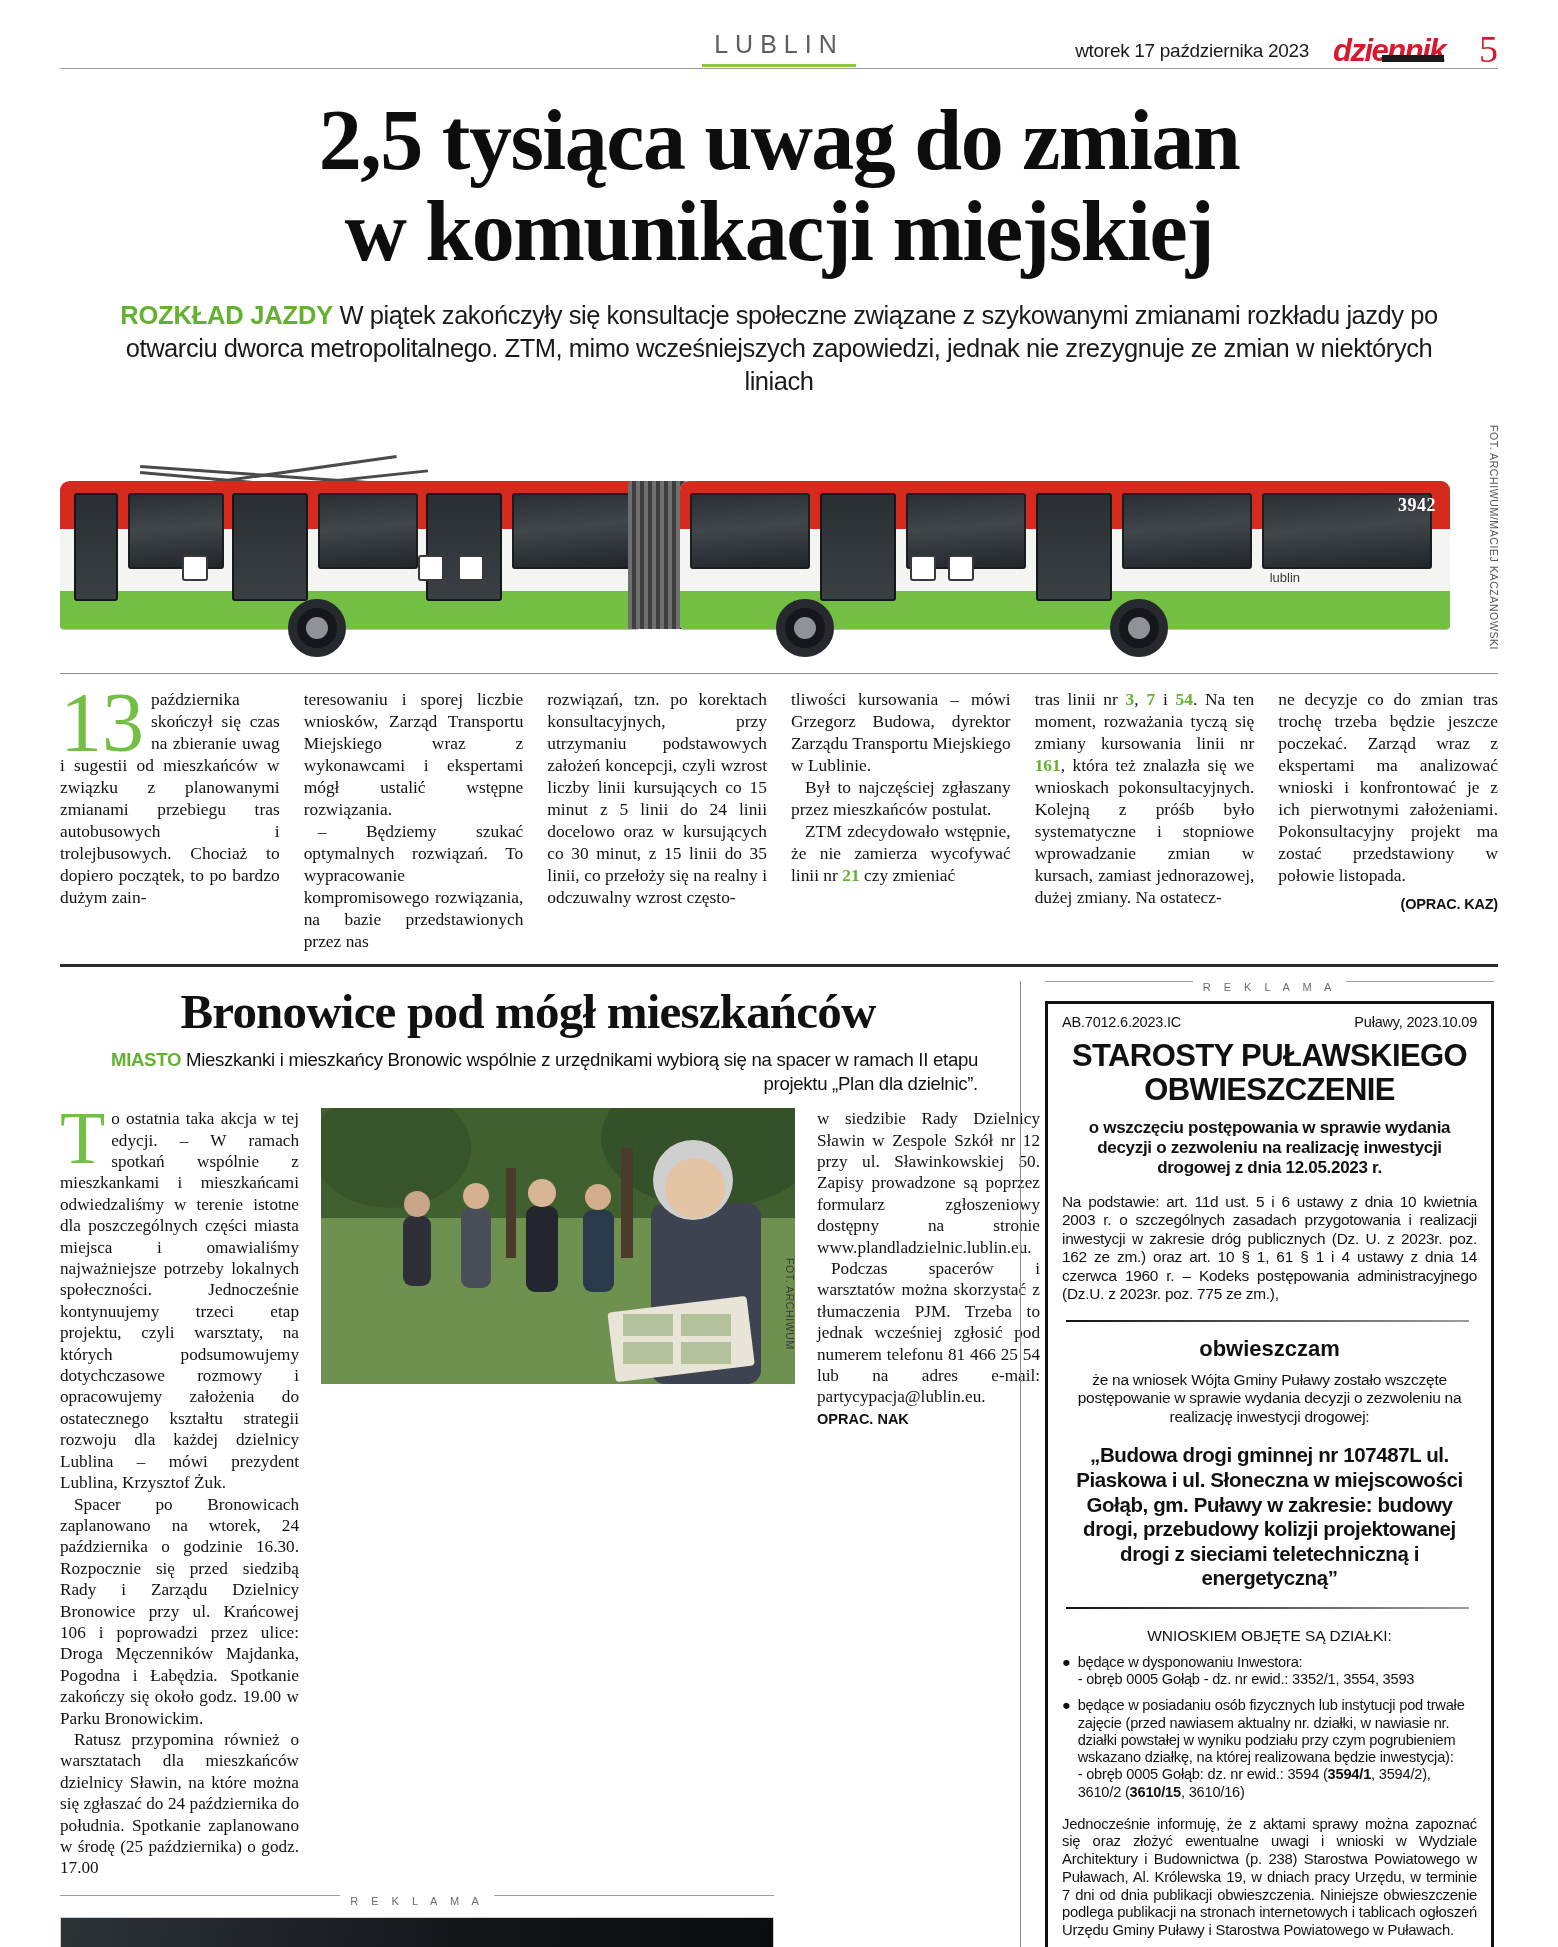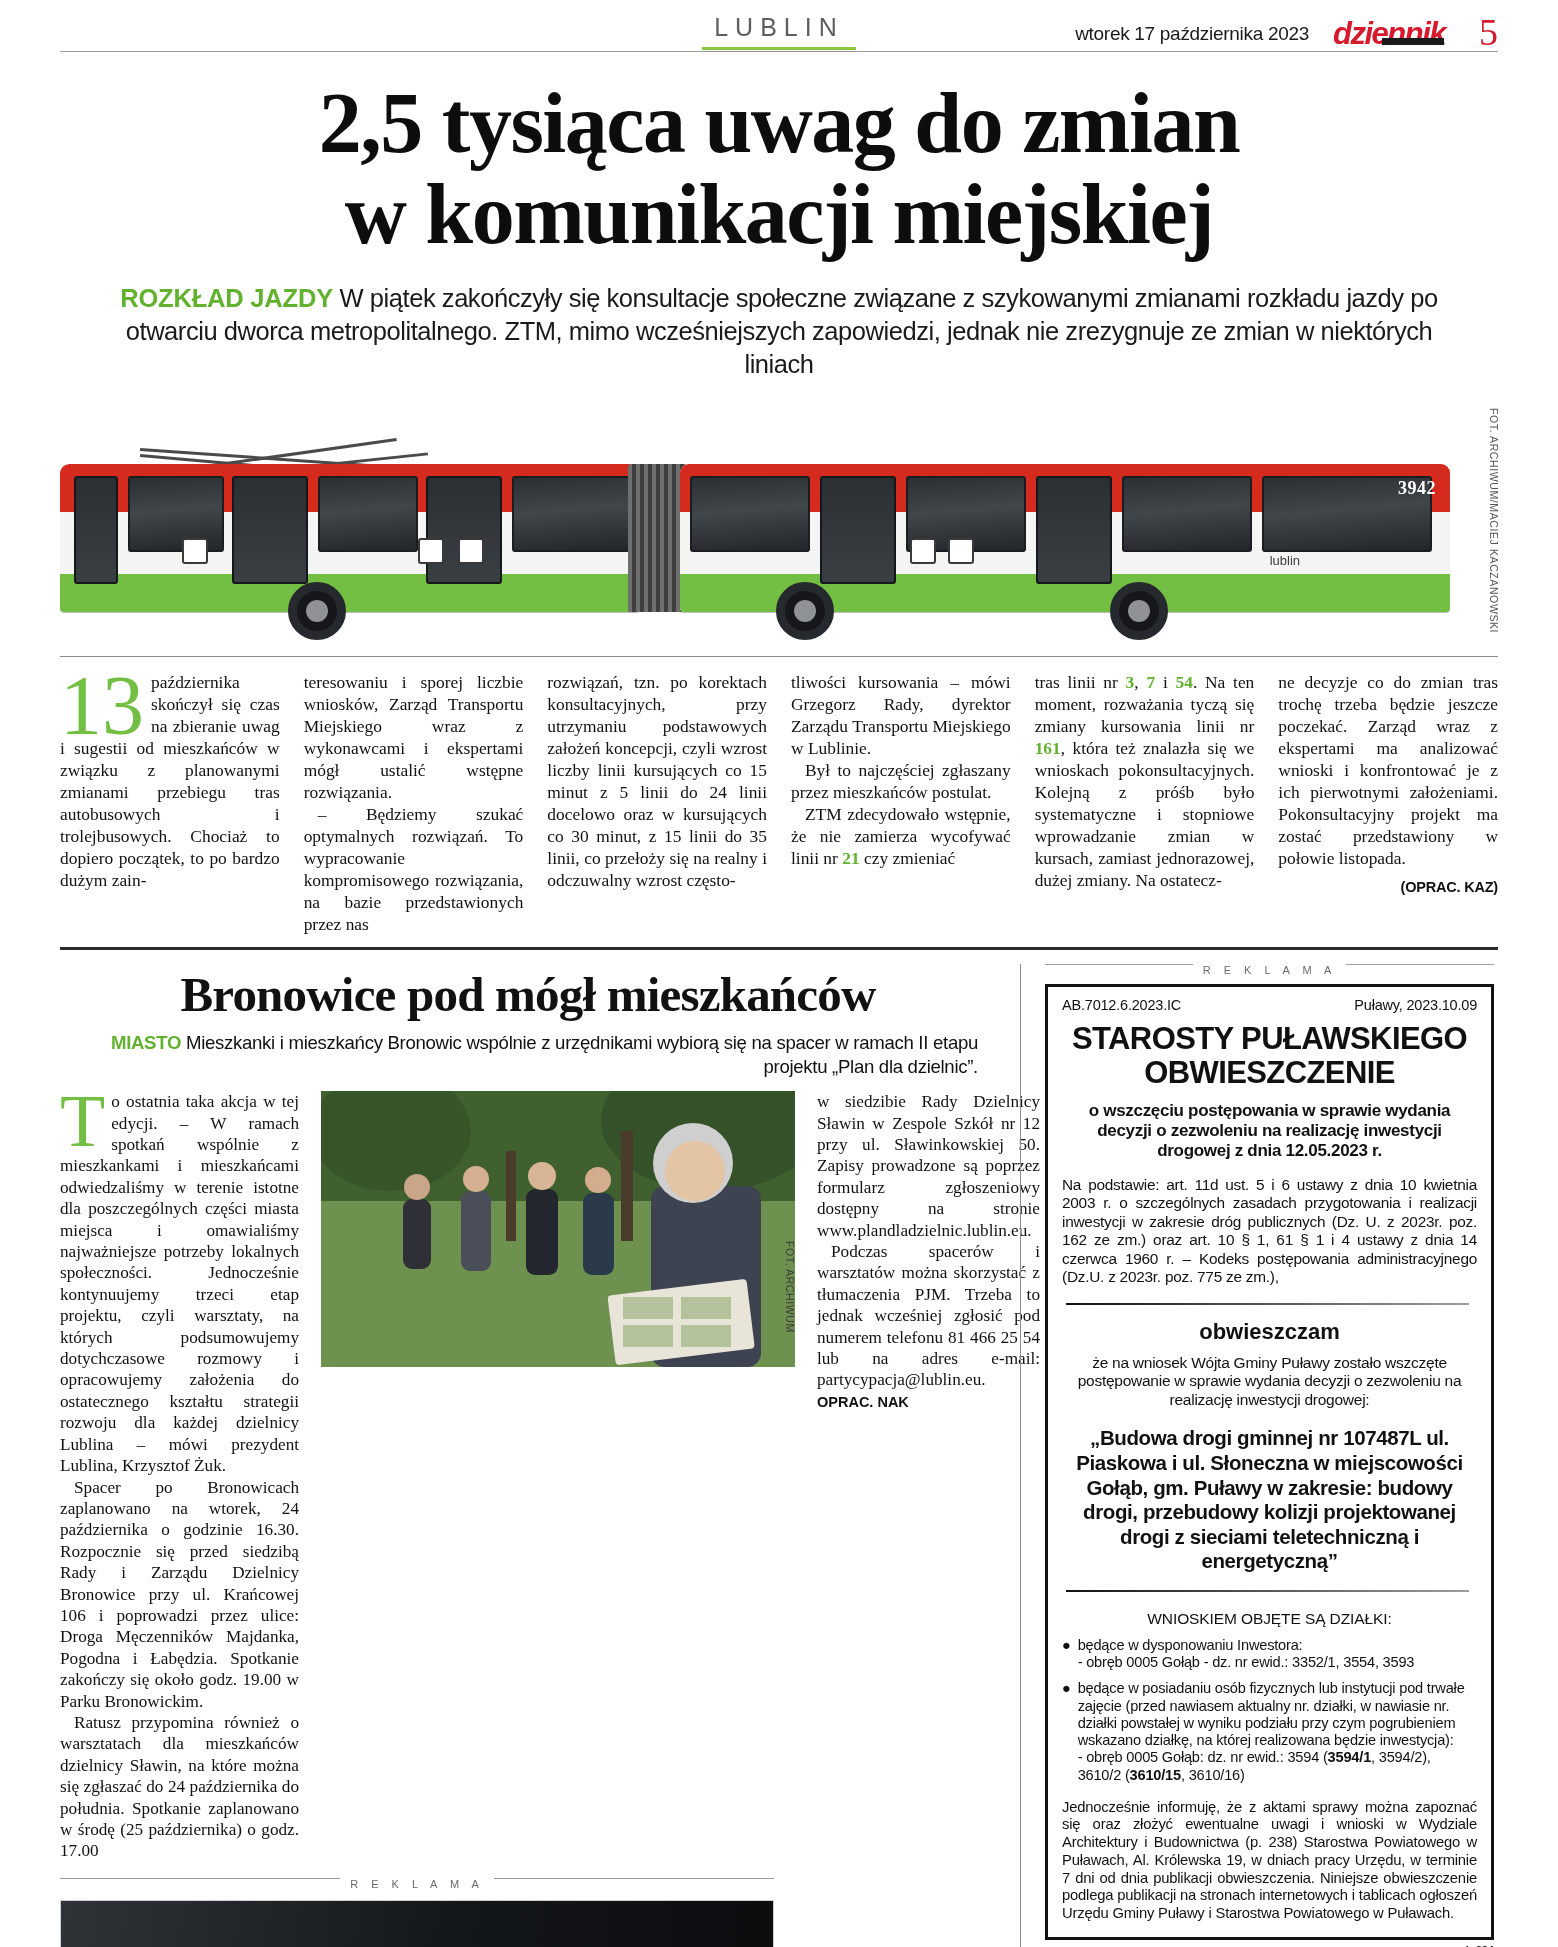--- a/index.html
+++ b/index.html
@@ -5,21 +5,21 @@
   * { box-sizing: border-box; margin: 0; padding: 0; }
   html, body { background: #ffffff; }
   body {
     width: 1558px;
     height: 1947px;
     font-family: "Liberation Serif", serif;
     color: #111;
     position: relative;
     overflow: hidden;
   }
-  .page { position: relative; width: 1558px; height: 1947px; padding: 0 60px; }
+  .page { position: relative; width: 1558px; height: 1947px; padding: 17px 60px; }
 
   
   .masthead {
     position: relative;
     height: 52px;
     display: flex;
     align-items: flex-end;
     justify-content: center;
     padding-bottom: 4px;
   }
@@ -392,21 +392,21 @@
       <p class="first"><span class="dropcap">13</span><span>października skończył się czas na zbieranie uwag i sugestii od mieszkańców w związku z planowanymi zmianami przebiegu tras autobusowych i trolejbusowych. Chociaż to dopiero początek, to po bardzo dużym zain-</span></p>
     </div>
     <div>
       <p class="first">teresowaniu i sporej liczbie wniosków, Zarząd Transportu Miejskiego wraz z wykonawcami i ekspertami mógł ustalić wstępne rozwiązania.</p>
       <p>– Będziemy szukać optymalnych rozwiązań. To wypracowanie kompromisowego rozwiązania, na bazie przedstawionych przez nas</p>
     </div>
     <div>
       <p class="first">rozwiązań, tzn. po korektach konsultacyjnych, przy utrzymaniu podstawowych założeń koncepcji, czyli wzrost liczby linii kursujących co 15 minut z 5 linii do 24 linii docelowo oraz w kursujących co 30 minut, z 15 linii do 35 linii, co przełoży się na realny i odczuwalny wzrost często-</p>
     </div>
     <div>
-      <p class="first">tliwości kursowania – mówi Grzegorz Rady, dyrektor Zarządu Transportu Miejskiego w Lublinie.</p>
+      <p class="first">tliwości kursowania – mówi Grzegorz Budowa, dyrektor Zarządu Transportu Miejskiego w Lublinie.</p>
       <p>Był to najczęściej zgłaszany przez mieszkańców postulat.</p>
       <p><span>ZTM zdecydowało wstępnie, że nie zamierza wycofywać linii nr </span><span class="gn">21</span><span> czy zmieniać</span></p>
     </div>
     <div>
       <p class="first"><span>tras linii nr </span><span class="gn">3</span><span>, </span><span class="gn">7</span><span> i </span><span class="gn">54</span><span>. Na ten moment, rozważania tyczą się zmiany kursowania linii nr </span><span class="gn">161</span><span>, która też znalazła się we wnioskach pokonsultacyjnych. Kolejną z próśb było systematyczne i stopniowe wprowadzanie zmian w kursach, zamiast jednorazowej, dużej zmiany. Na ostatecz-</span></p>
     </div>
     <div>
       <p class="first">ne decyzje co do zmian tras trochę trzeba będzie jeszcze poczekać. Zarząd wraz z ekspertami ma analizować wnioski i konfrontować je z ich pierwotnymi założeniami. Pokonsultacyjny projekt ma zostać przedstawiony w połowie listopada.</p>
       <div class="sig">(OPRAC. KAZ)</div>
     </div>

